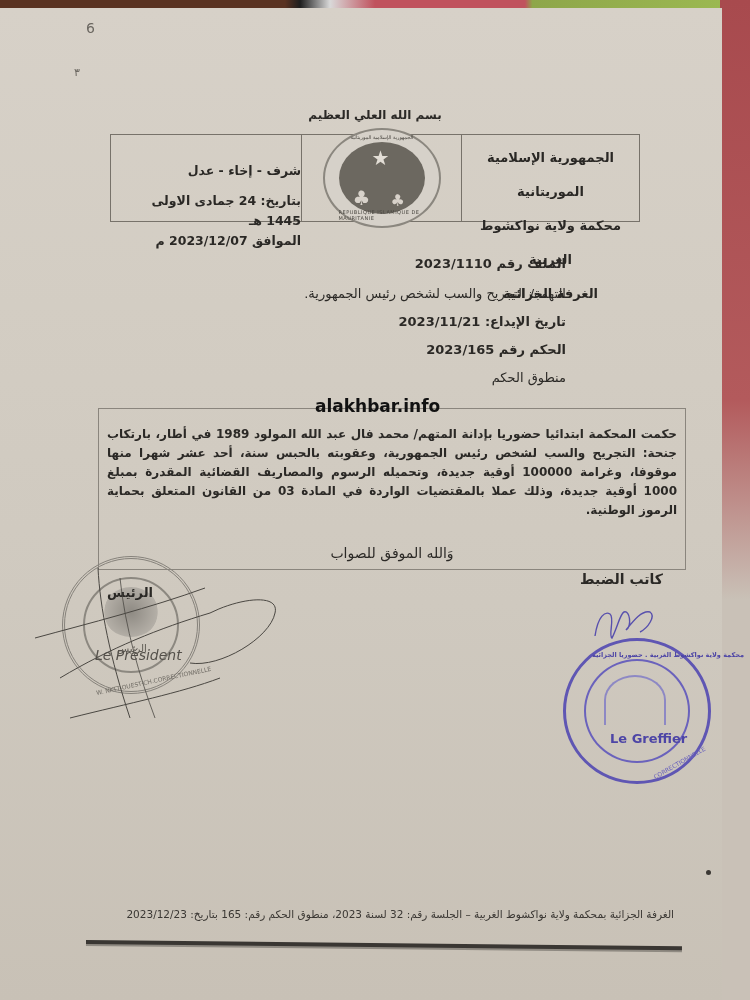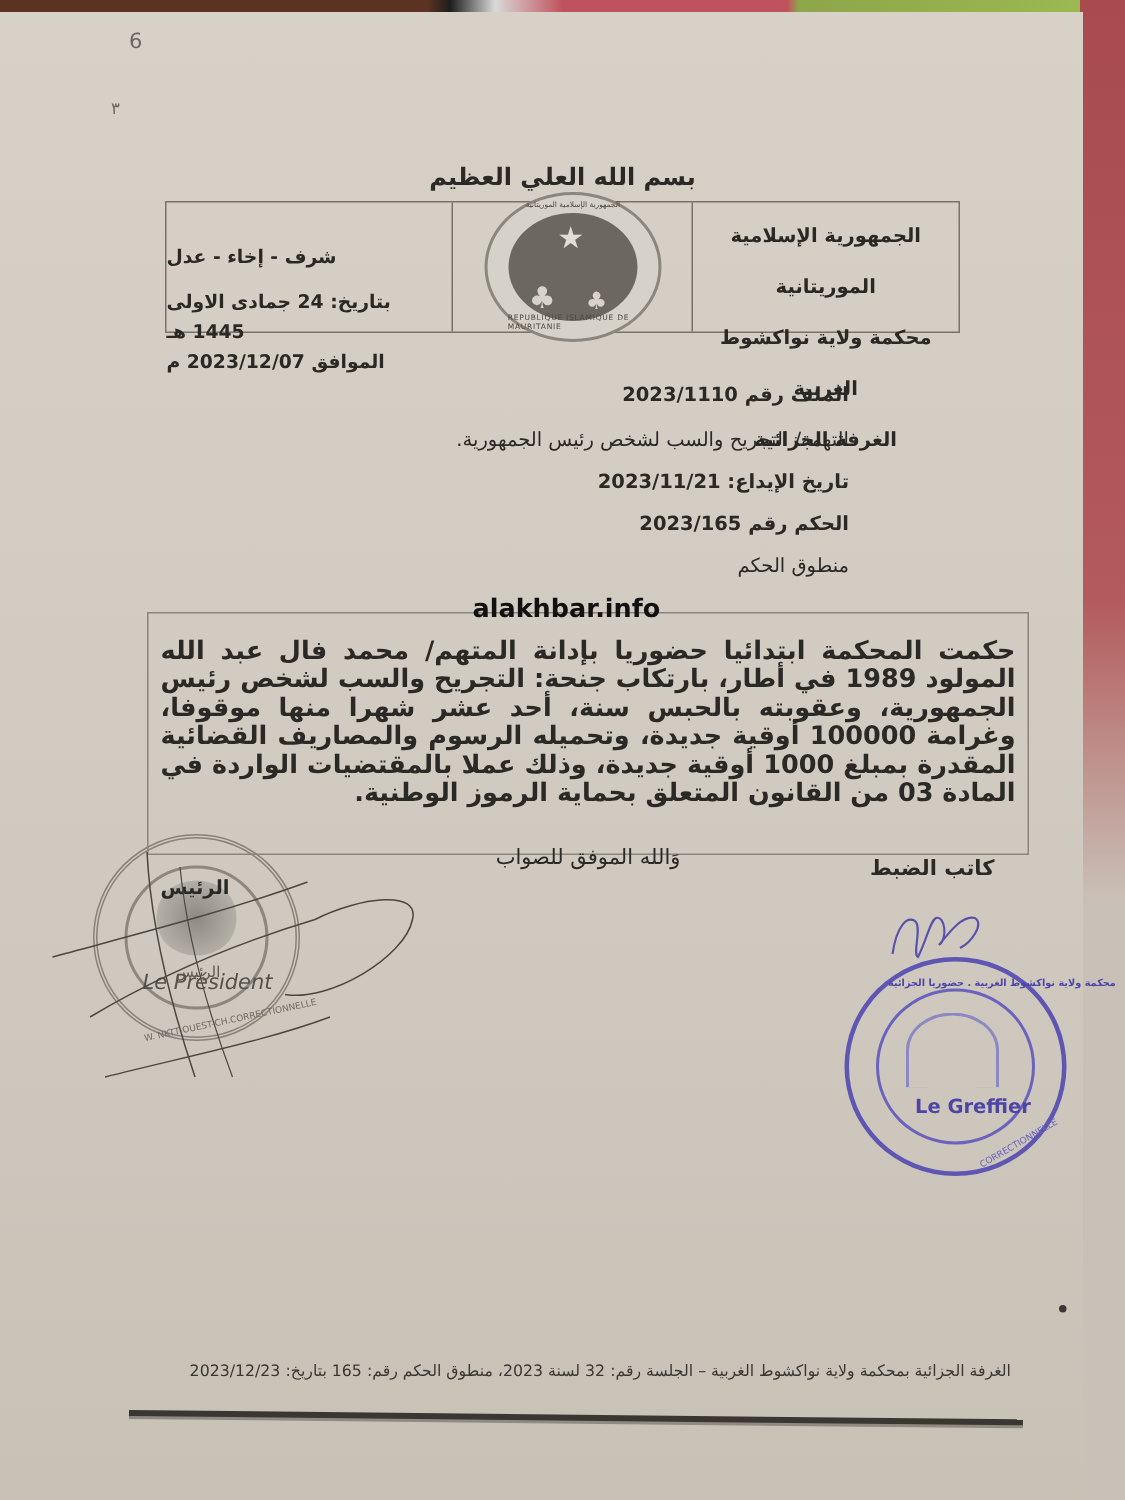--- a/index.html
+++ b/index.html
@@ -19,30 +19,30 @@
     background: linear-gradient(180deg, #a84a4e 0%, #b35a5c 40%, #c9c1b7 60%, #c9c1b7 100%);
   }
   .paper {
     position: absolute; left: 0; top: 8px; width: 722px; height: 992px;
     background: linear-gradient(180deg, #d7d1c8 0%, #d3cdc3 30%, #cfc9bf 60%, #c8c1b6 100%);
     direction: rtl;
   }
   .mark { position: absolute; color: #6a6660; font-size: 14px; }
   .basmala {
     position: absolute; left: 250px; top: 100px; width: 250px; text-align: center;
-    font-size: 16px; font-weight: bold; color: #2b2926;
+    font-size: 12px; font-weight: bold; color: #2b2926;
   }
   .header-box {
     position: absolute; left: 110px; top: 126px; width: 530px; height: 88px;
     border: 1px solid #77726a; display: flex; direction: rtl;
   }
   .hb-col { height: 100%; position: relative; }
   .hb-right { width: 178px; border-left: 1px solid #77726a; padding-top: 6px; text-align: center; }
   .hb-mid { width: 160px; border-left: 1px solid #77726a; display: flex; align-items: center; justify-content: center; }
-  .hb-left { flex: 1; text-align: left; padding-top: 26px; }
+  .hb-left { flex: 1; text-align: right; padding-top: 26px; }
   .hb-right div { font-size: 13px; font-weight: bold; line-height: 34px; color: #2a2825; }
   .hb-left div { font-size: 12.5px; font-weight: bold; line-height: 20px; color: #2a2825; }
   .hb-left .gap { height: 10px; }
   .emblem {
     width: 118px; height: 100px; border-radius: 50%;
     border: 2px solid #8b877f; background: #d6d1c9; position: relative;
     display: flex; align-items: center; justify-content: center;
   }
   .emblem-inner {
     width: 86px; height: 72px; border-radius: 50%;
@@ -57,21 +57,21 @@
   }
   .watermark {
     position: absolute; left: 315px; top: 388px; direction: ltr;
     font-family: "DejaVu Sans", sans-serif; font-weight: bold; font-size: 17px; color: #111;
   }
   .ruling-box {
     position: absolute; left: 98px; top: 400px; width: 588px; height: 162px;
     border: 1px solid #8a857d; padding: 16px 8px 0 8px;
   }
   .ruling-text {
-    font-size: 17px; font-weight: bold; line-height: 19px; text-align: justify;
+    font-size: 12px; font-weight: bold; line-height: 19px; text-align: justify;
     text-align-last: right; color: #2b2926;
   }
   .closing {
     text-align: center; margin-top: 25px; font-size: 14px; color: #2b2926;
   }
   .clerk-label {
     position: absolute; left: 580px; top: 563px; font-size: 14px; font-weight: bold; color: #2b2926;
   }
   .stamp {
     position: absolute; border-radius: 50%;

